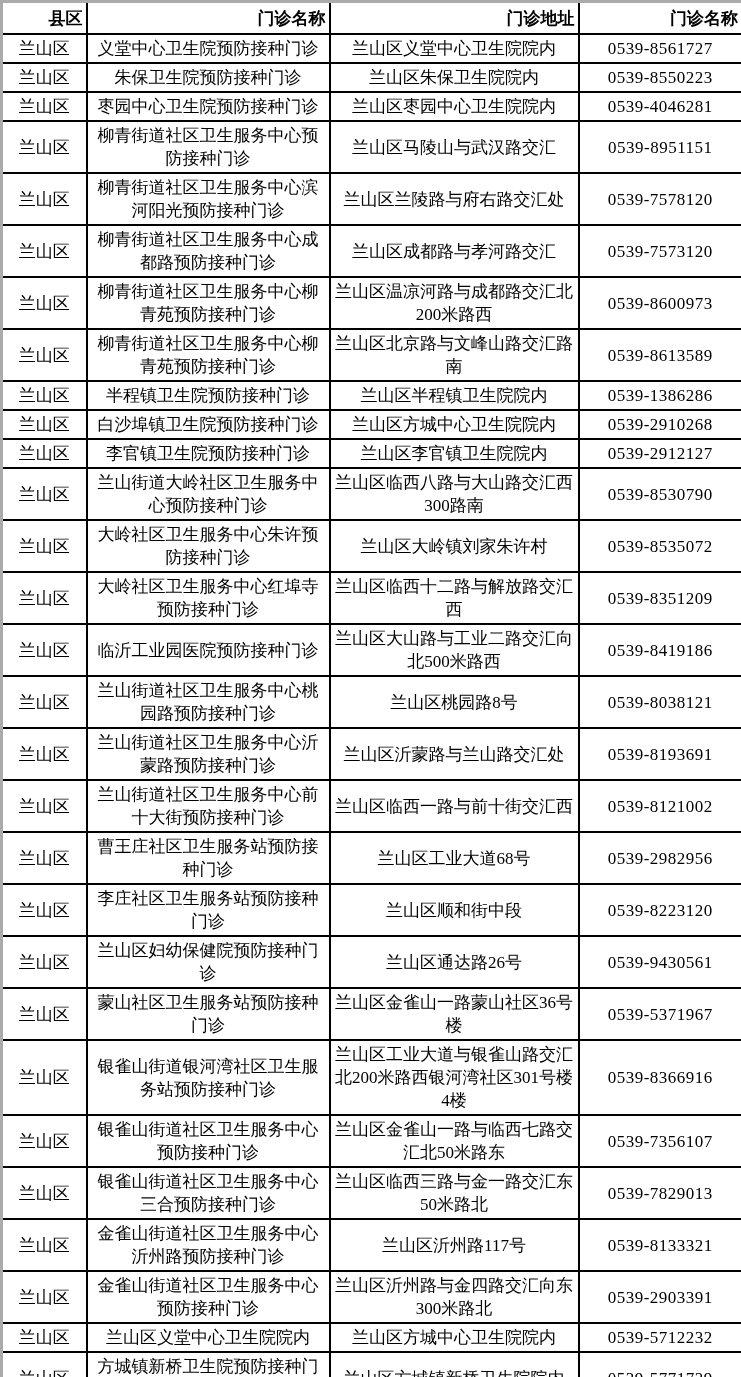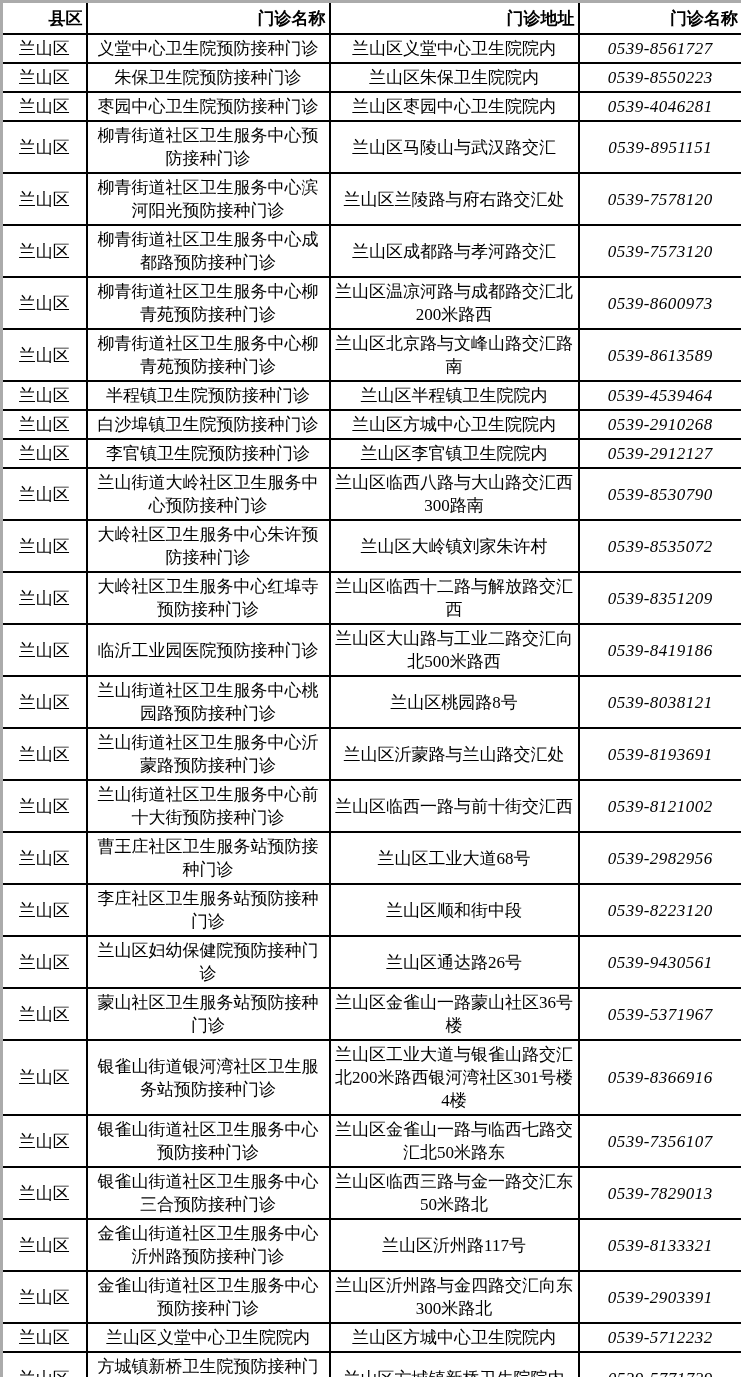--- a/index.html
+++ b/index.html
@@ -42,21 +42,20 @@
     vertical-align: middle;
   }
   .clinic-table tbody td {
     text-align: center;
     vertical-align: middle;
   }
   .clinic-table td.col-phone {
     font-family: "Liberation Serif", "DejaVu Serif", serif;
     letter-spacing: 0.5px;
     white-space: nowrap;
-    font-style: italic;
   }
 </style>
 </head>
 <body>
 
 <div class="page">
   <table class="clinic-table">
     <colgroup>
       <col class="col-district">
       <col class="col-name">
@@ -125,21 +124,21 @@
     <td class="col-district">兰山区</td>
     <td class="col-name">柳青街道社区卫生服务中心柳青苑预防接种门诊</td>
     <td class="col-address">兰山区北京路与文峰山路交汇路南</td>
     <td class="col-phone">0539-8613589</td>
   </tr>
 
   <tr>
     <td class="col-district">兰山区</td>
     <td class="col-name">半程镇卫生院预防接种门诊</td>
     <td class="col-address">兰山区半程镇卫生院院内</td>
-    <td class="col-phone">0539-4539464</td>
+    <td class="col-phone">0539-1386286</td>
   </tr>
 
   <tr>
     <td class="col-district">兰山区</td>
     <td class="col-name">白沙埠镇卫生院预防接种门诊</td>
     <td class="col-address">兰山区方城中心卫生院院内</td>
     <td class="col-phone">0539-2910268</td>
   </tr>
 
   <tr>

